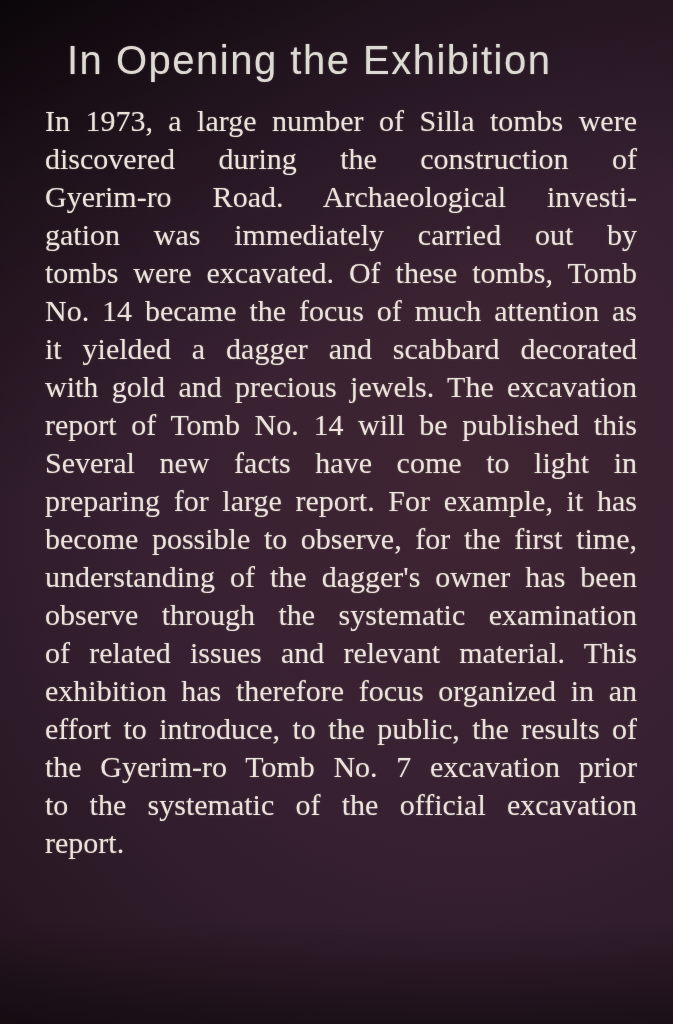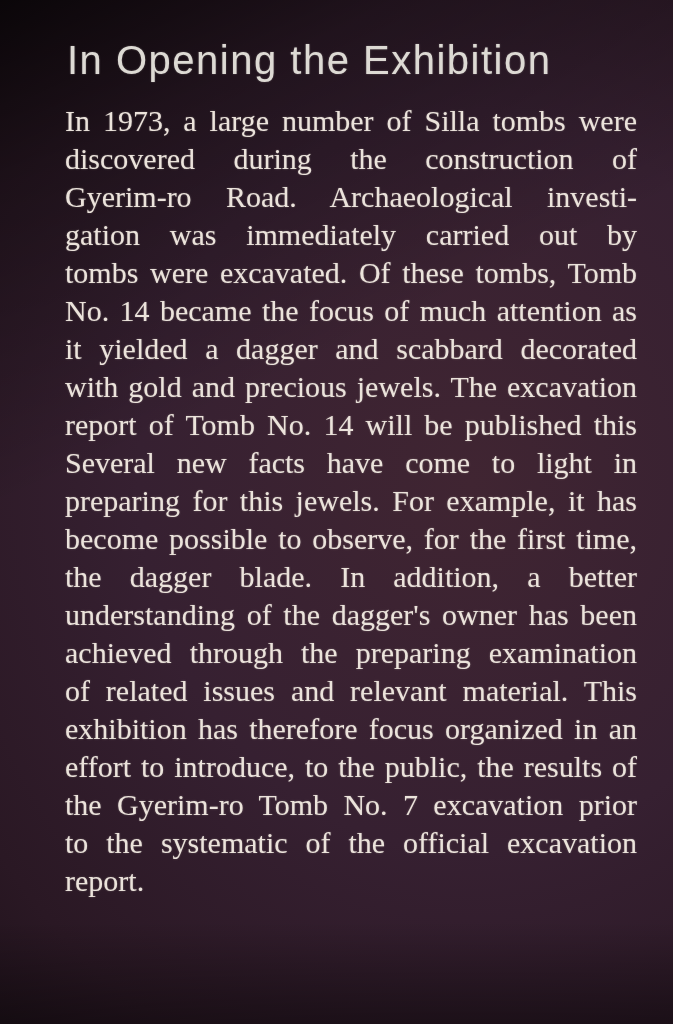--- a/index.html
+++ b/index.html
@@ -44,21 +44,20 @@
     width: 592px;
     font-size: 30px;
     line-height: 38px;
     color: #ebe3db;
     text-shadow: 0 0 2px rgba(235,225,218,0.35);
   }
   .body-text .line {
     text-align: justify;
     text-align-last: justify;
     white-space: normal;
-    margin-left: 20px;
   }
   .body-text .line.last {
     text-align-last: left;
   }
 </style>
 </head>
 <body>
 
 <div class="panel">
   <div class="title">In Opening the Exhibition</div>
@@ -66,25 +65,24 @@
       <div class="line">In 1973, a large number of Silla tombs were</div>
       <div class="line">discovered during the construction of</div>
       <div class="line">Gyerim-ro Road. Archaeological investi-</div>
       <div class="line">gation was immediately carried out by</div>
       <div class="line">tombs were excavated. Of these tombs, Tomb</div>
       <div class="line">No. 14 became the focus of much attention as</div>
       <div class="line">it yielded a dagger and scabbard decorated</div>
       <div class="line">with gold and precious jewels. The excavation</div>
       <div class="line">report of Tomb No. 14 will be published this</div>
       <div class="line">Several new facts have come to light in</div>
-      <div class="line">preparing for this jewels. For example, it has</div>
+      <div class="line">preparing for large report. For example, it has</div>
       <div class="line">become possible to observe, for the first time,</div>
-      <div class="line">the dagger blade. In addition, a better</div>
       <div class="line">understanding of the dagger's owner has been</div>
-      <div class="line">achieved through the preparing examination</div>
+      <div class="line">observe through the systematic examination</div>
       <div class="line">of related issues and relevant material. This</div>
       <div class="line">exhibition has therefore focus organized in an</div>
       <div class="line">effort to introduce, to the public, the results of</div>
       <div class="line">the Gyerim-ro Tomb No. 7 excavation prior</div>
       <div class="line">to the systematic of the official excavation</div>
       <div class="line last">report.</div>
     </div>
 </div>
 
 </body></html>

